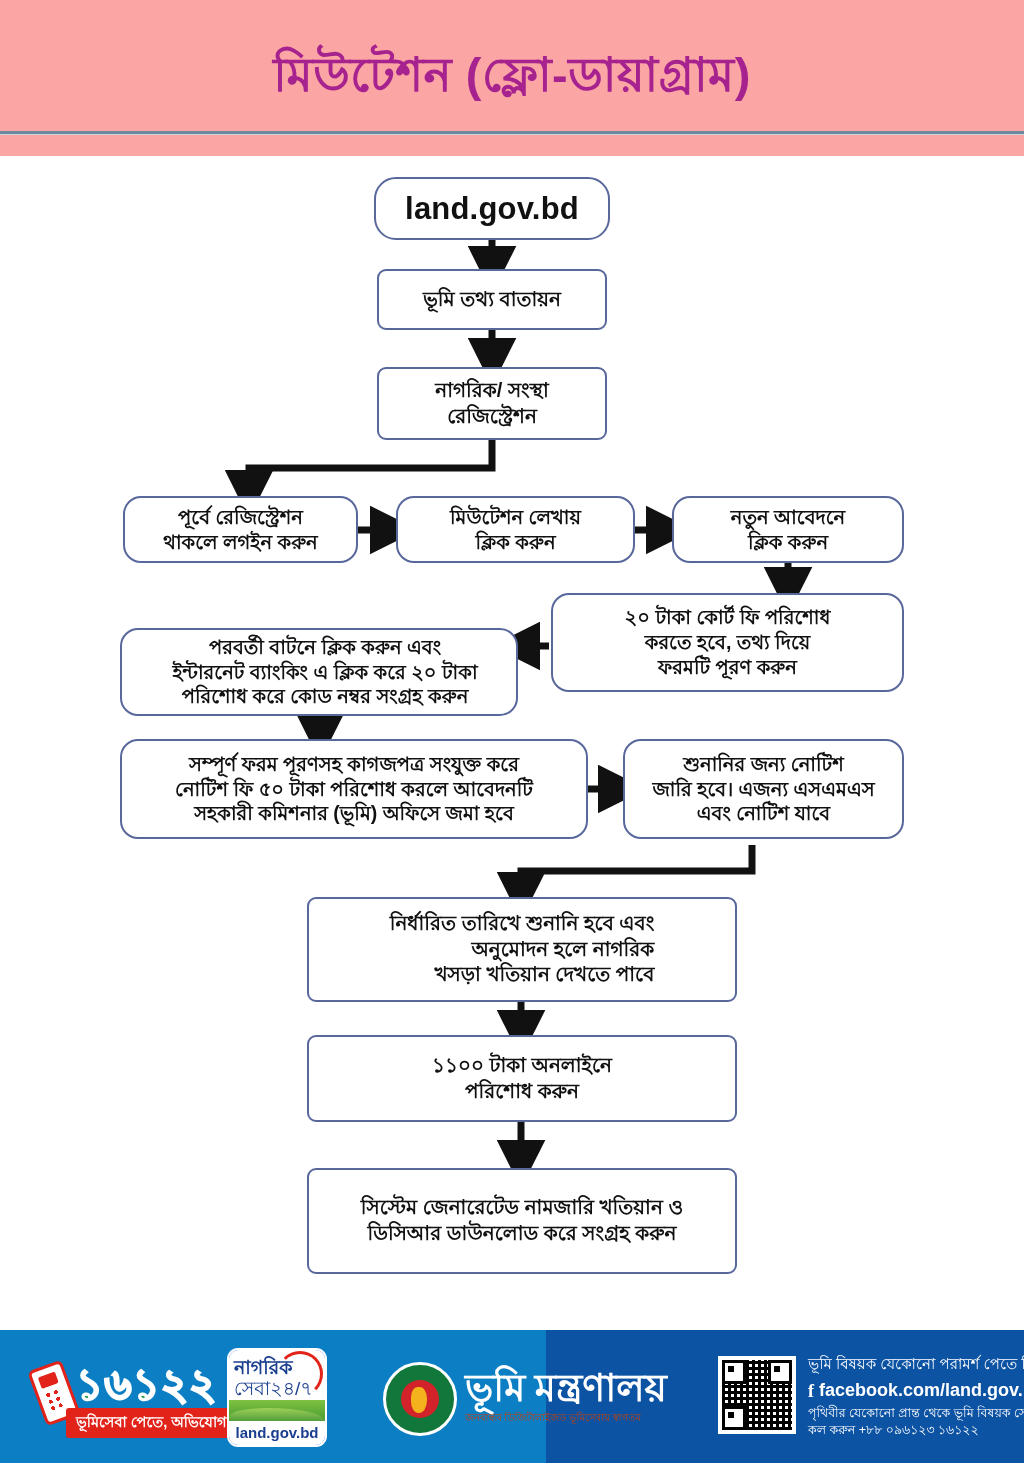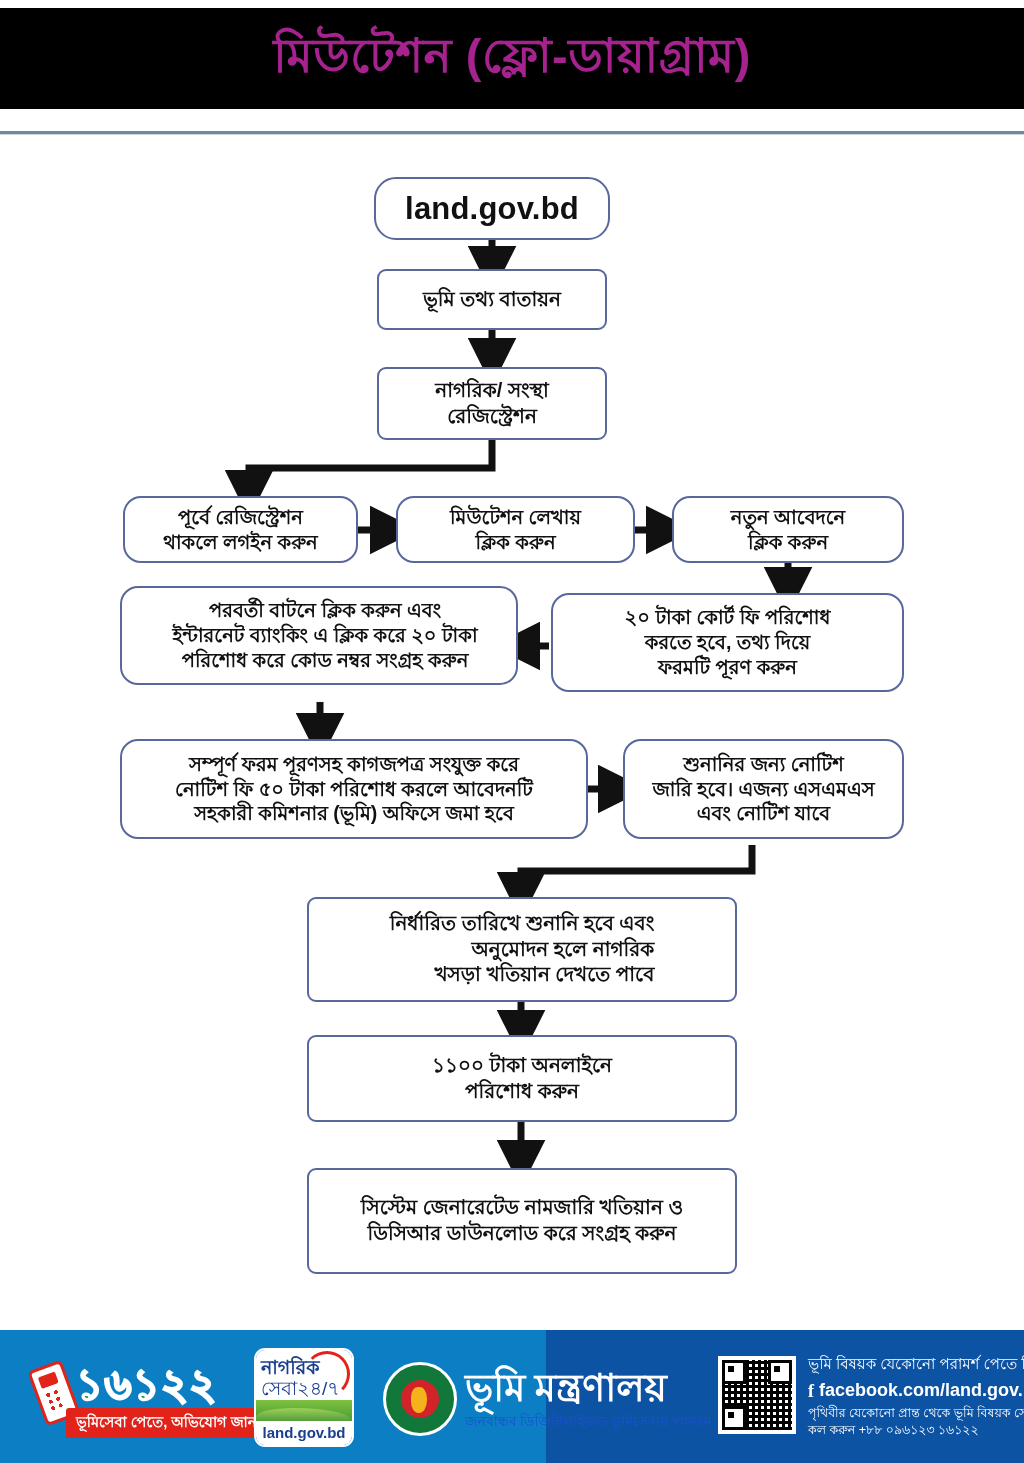--- a/index.html
+++ b/index.html
@@ -3,23 +3,23 @@
 <meta charset="utf-8">
 <style>
   html,body{margin:0;padding:0;}
   body{
     width:1024px;height:1463px;background:#ffffff;
     font-family:"Liberation Sans","DejaVu Sans",sans-serif;
     position:relative;overflow:hidden;
   }
   
   .header{
-    position:absolute;left:0;top:8px;width:1024px;height:101px;
+    position:absolute;left:0;top:0;width:1024px;height:156px;
     display:flex;align-items:center;justify-content:center;
-    background:#000000;
+    background:#fca5a5;
   }
   .header-title{
     font-size:47px;font-weight:bold;color:#a6228e;letter-spacing:0.5px;
     white-space:nowrap;
   }
   .header-rule{
     position:absolute;left:0;top:131px;width:1024px;height:3px;
     background:#6f8a9e;
   }
   .header-rule2{
@@ -75,21 +75,21 @@
     color:#1a9a46;-webkit-text-stroke:2px #ffffff;letter-spacing:1px;
     white-space:nowrap;
   }
   .hotline-sub{
     position:absolute;left:30px;top:52px;background:#e2231a;color:#ffffff;
     font-size:14.5px;font-weight:bold;padding:3px 10px;border-radius:3px;
     white-space:nowrap;
   }
   
   .badge{
-    position:absolute;left:256px;top:20px;width:96px;height:95px;
+    position:absolute;left:229px;top:20px;width:96px;height:95px;
     background:#1d4ed8;border-radius:9px;overflow:hidden;
     box-shadow:0 0 0 2px #ffffff;
   }
   .badge-top{position:absolute;left:0;top:0;width:96px;height:52px;background:#ffffff;}
   .badge-l1{
     position:absolute;left:5px;top:3px;font-size:19px;font-weight:bold;color:#1a3f8f;
     white-space:nowrap;
   }
   .badge-l2{
     position:absolute;left:5px;top:24px;font-size:19px;font-weight:normal;color:#1a3f8f;
@@ -125,21 +125,21 @@
   }
   .gov-seal:before{
     content:"";position:absolute;left:25px;top:22px;width:16px;height:26px;
     background:#f4b31c;border-radius:40% 45% 50% 45%;z-index:2;
   }
   .ministry-name{
     position:absolute;left:82px;top:4px;font-size:38px;font-weight:bold;color:#ffffff;
     white-space:nowrap;
   }
   .ministry-tag{
-    position:absolute;left:82px;top:56px;font-size:14px;color:#1d4ed8;white-space:nowrap;
+    position:absolute;left:82px;top:56px;font-size:10px;color:#c2410c;white-space:nowrap;
   }
   
   .qrbox{
     position:absolute;left:718px;top:26px;width:78px;height:78px;background:#ffffff;
     padding:4px;box-sizing:border-box;
   }
   .qr{
     width:70px;height:70px;
     background-image:
       repeating-linear-gradient(90deg,#000 0 3px,transparent 3px 6px),
@@ -234,21 +234,21 @@
     <span class="txt" style="white-space:pre-line">নতুন আবেদনে
 ক্লিক করুন</span>
   </div>
 
   <div class="node b18" style="left:551px;top:593px;width:353px;height:99px;">
     <span class="txt" style="white-space:pre-line">২০ টাকা কোর্ট ফি পরিশোধ
 করতে হবে, তথ্য দিয়ে
 ফরমটি পূরণ করুন</span>
   </div>
 
-  <div class="node b18" style="left:120px;top:586px;width:398px;height:99px;padding-left:22px;">
+  <div class="node b18" style="left:120px;top:628px;width:398px;height:88px;padding-left:22px;">
     <span class="txt" style="white-space:pre-line">পরবর্তী বাটনে ক্লিক করুন এবং
 ইন্টারনেট ব্যাংকিং এ ক্লিক করে ২০ টাকা
 পরিশোধ করে কোড নম্বর সংগ্রহ করুন</span>
   </div>
 
   <div class="node b18" style="left:120px;top:739px;width:468px;height:100px;">
     <span class="txt" style="white-space:pre-line">সম্পূর্ণ ফরম পূরণসহ কাগজপত্র সংযুক্ত করে
 নোটিশ ফি ৫০ টাকা পরিশোধ করলে আবেদনটি
 সহকারী কমিশনার (ভূমি) অফিসে জমা হবে</span>
   </div>

